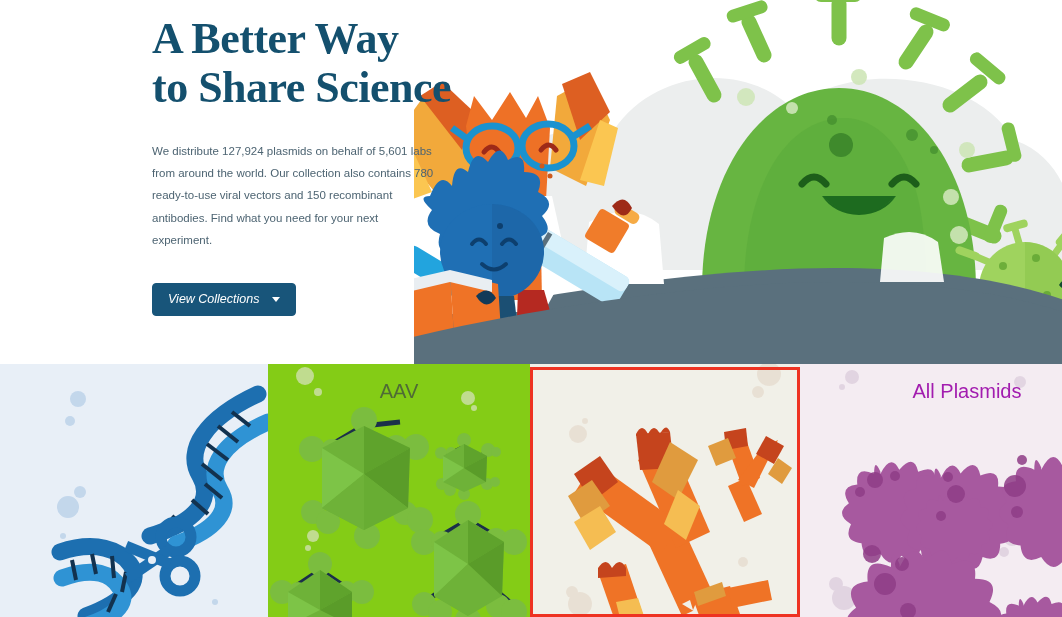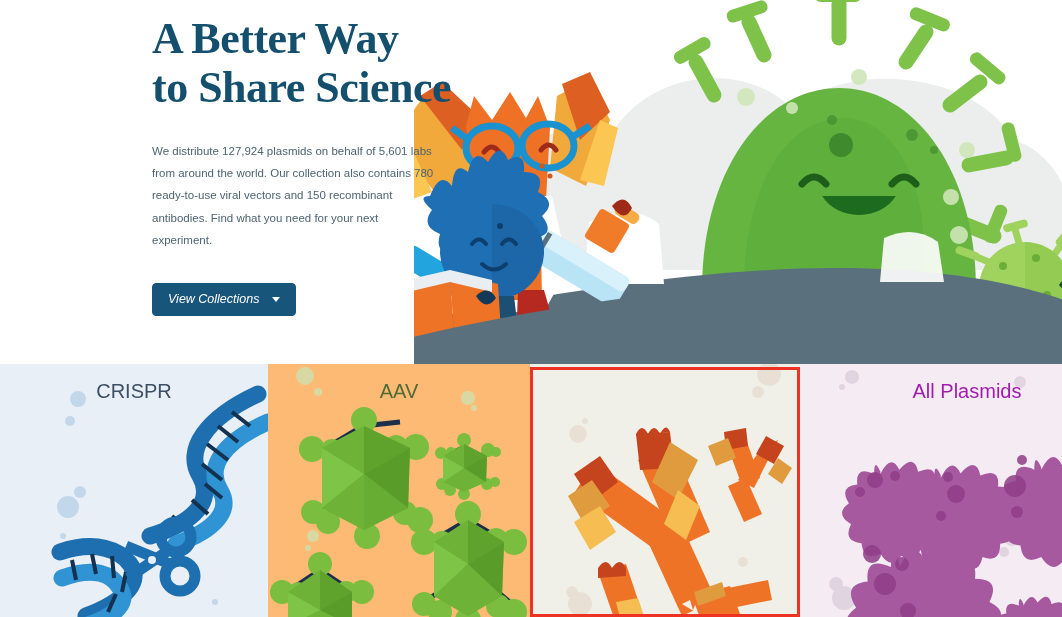--- a/index.html
+++ b/index.html
@@ -71,21 +71,21 @@
     position: absolute; left: 0; top: 364px; width: 1062px; height: 253px;
     display: flex;
   }
   .card { position: relative; height: 253px; overflow: hidden; }
   .card-label {
     position: absolute; top: 16px; left: 0; width: 100%;
     text-align: center; font-size: 20px; z-index: 6;
   }
   #card-crispr { width: 268px; background: #e8eff7; }
   #card-crispr .card-label { color: #3c4f63; }
-  #card-aav { width: 262px; background: #fdba74; }
+  #card-aav { width: 262px; background: #84cc16; }
   #card-aav .card-label { color: #4f6b36; }
   #card-antibodies { width: 270px; background: #f1f0e8; }
   #card-antibodies .card-label { color: #e1743b; }
   #card-plasmids { width: 262px; background: #f4ecf2; }
   #card-plasmids .card-label { color: #a21caf; margin-left: 36px; }
 
   #selection-ring {
     position: absolute; left: 530px; top: 367px;
     width: 270px; height: 250px;
     border: 3px solid #ee3322;
@@ -356,21 +356,20 @@
         </g>
 
         <g stroke="#1d6fb0" stroke-width="11" fill="none">
           <circle cx="176" cy="173" r="15"></circle>
           <circle cx="180" cy="212" r="15"></circle>
           <path d="M169,186 L128,214"></path>
           <path d="M170,200 L126,182"></path>
         </g>
         <circle cx="152" cy="196" r="4" fill="#e8eff7"></circle>
       </svg>
-      <div class="card-label">CRISPR</div>
     </div>
 
     <div class="card" id="card-aav">
       <svg class="art" width="262" height="253" viewBox="0 0 262 253" xmlns="http://www.w3.org/2000/svg">
         <g fill="#cfe0ae" opacity="0.8">
           <circle cx="37" cy="12" r="9"></circle>
           <circle cx="50" cy="28" r="4"></circle>
           <circle cx="200" cy="34" r="7"></circle>
           <circle cx="206" cy="44" r="3"></circle>
           <circle cx="45" cy="172" r="6"></circle>

